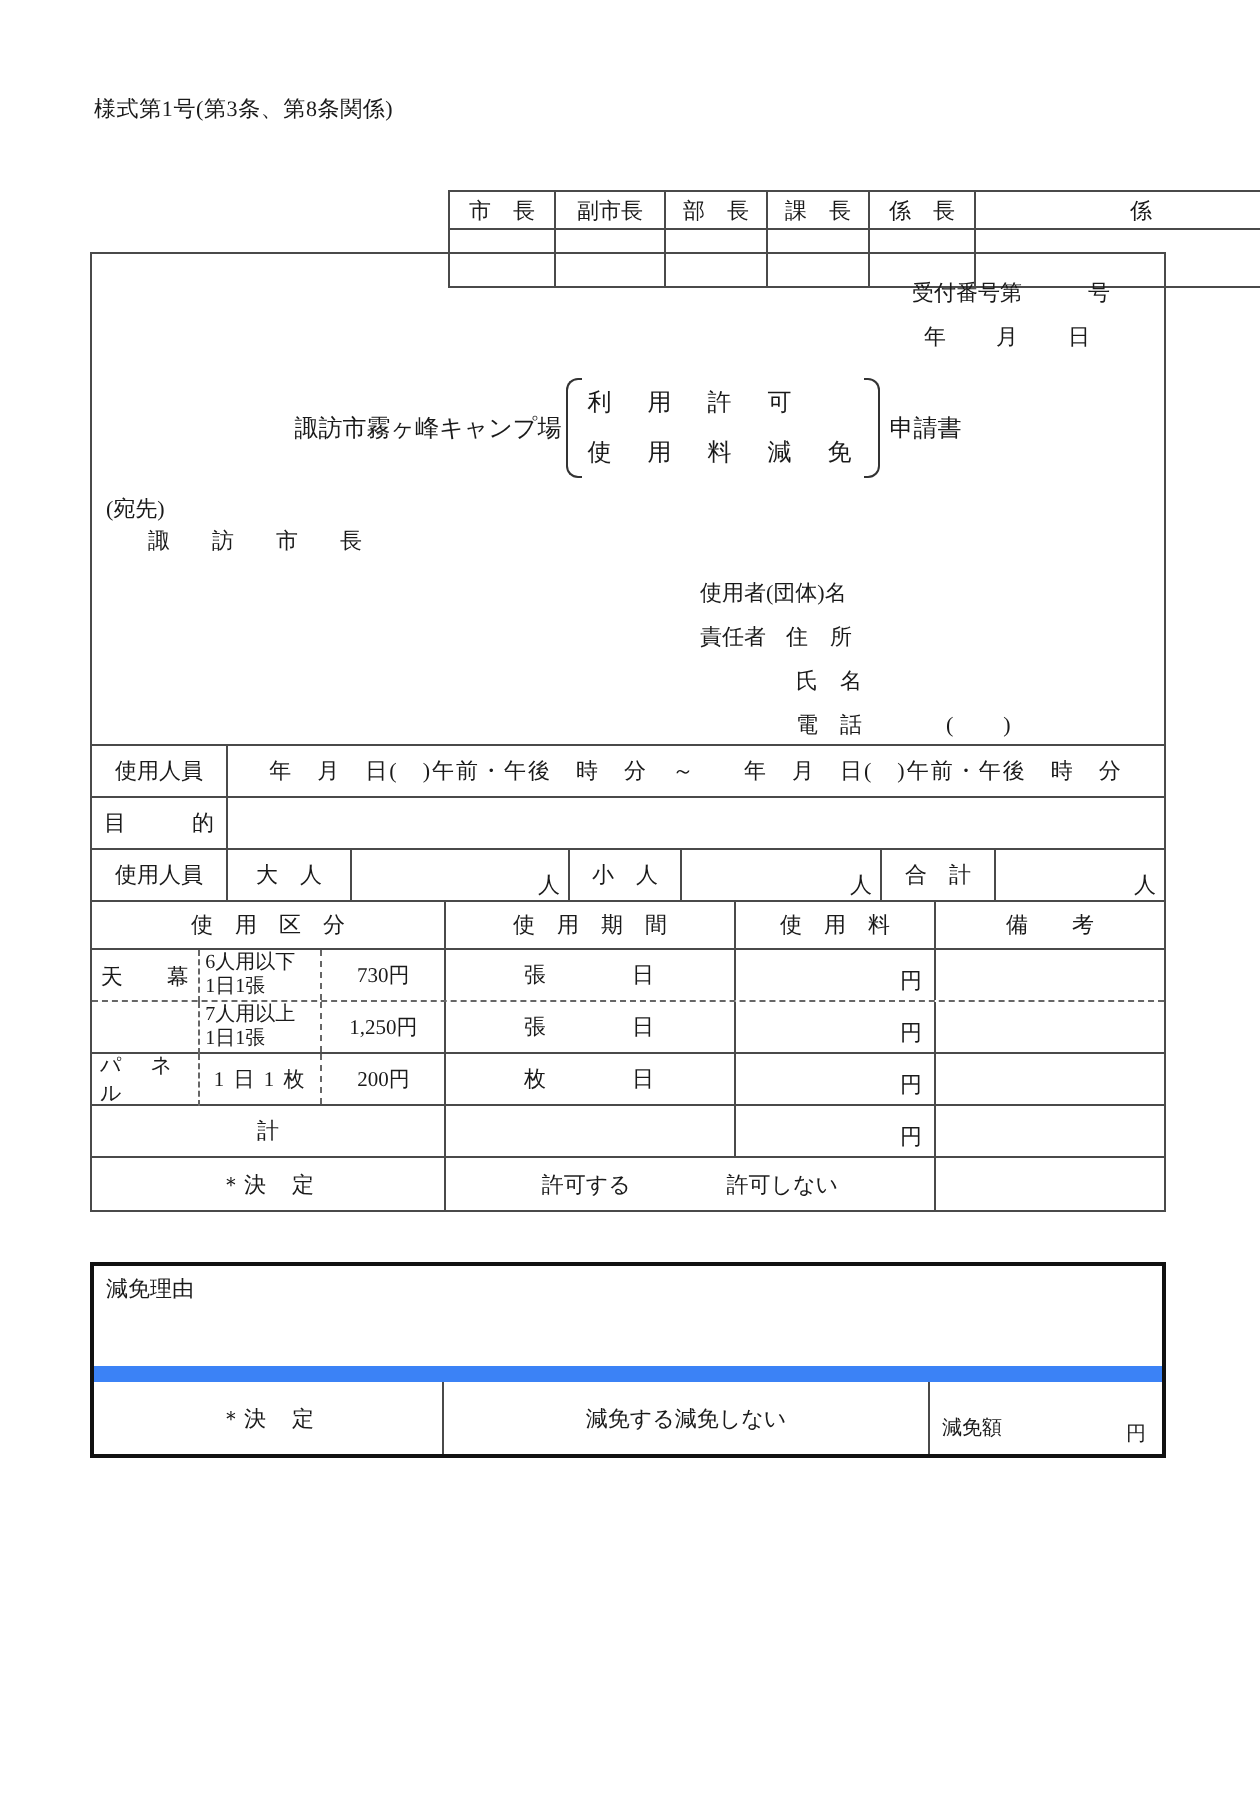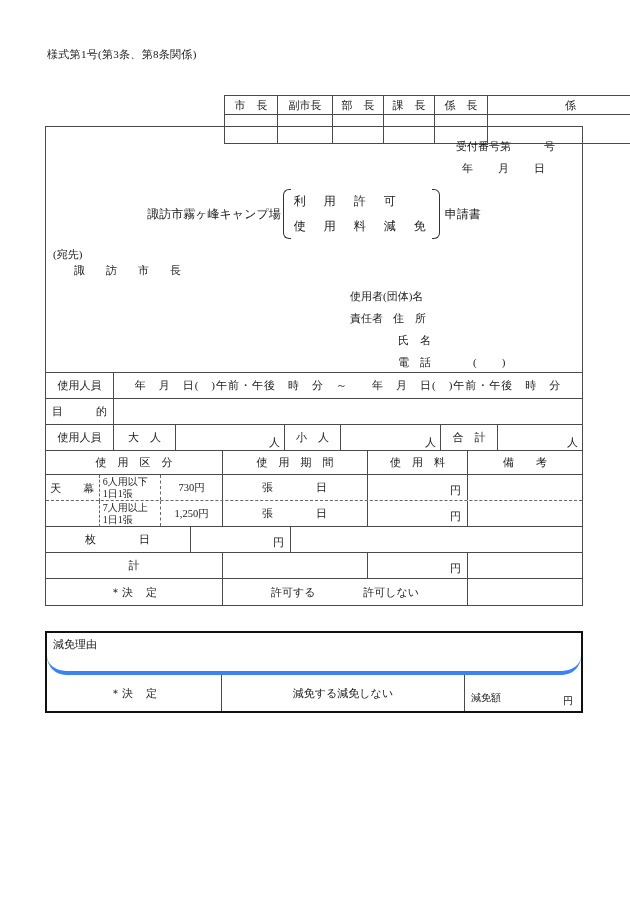--- a/index.html
+++ b/index.html
@@ -303,28 +303,27 @@
   
   #reduction-box {
     position: absolute;
     left: 45px;
     top: 631px;
     width: 538px;
     box-sizing: border-box;
     border: 2px solid #111;
   }
   #reason-row {
-    height: 42px;
-    box-sizing: border-box;
-    border-bottom: 4px solid #3b82f6;
+    height: 58px;
+    box-sizing: border-box;
+    border-bottom: 8px solid #3b82f6;
     display: flex;
     align-items: flex-start;
     padding: 4px 6px;
     font-size: 11px;
-    border-radius: 19px;
   }
   #row-decision2 {
     height: 36px;
     display: flex;
     box-sizing: border-box;
   }
   #dec2-label {
     width: 175px;
     display: flex;
     align-items: center;
@@ -484,20 +483,25 @@
       </div>
       <div class="gcell fee-kikan">
         <span class="unit1">張</span>
         <span>日</span>
       </div>
       <div class="gcell fee-amount">円</div>
       <div class="gcell fee-biko"></div>
     </div>
 
     <div class="grow fee-row">
+      <div class="tent-wrap">
+        <div class="gcell panel-label" style="height:26px">パ　ネ　ル</div>
+        <div class="gcell panel-sub">1 日 1 枚</div>
+        <div class="gcell fee-price" style="border-right:none">200円</div>
+      </div>
       <div class="gcell fee-kikan">
         <span class="unit1">枚</span>
         <span>日</span>
       </div>
       <div class="gcell fee-amount">円</div>
       <div class="gcell fee-biko"></div>
     </div>
 
     <div class="grow" id="row-total">
       <div class="gcell" id="total-label">計</div>

